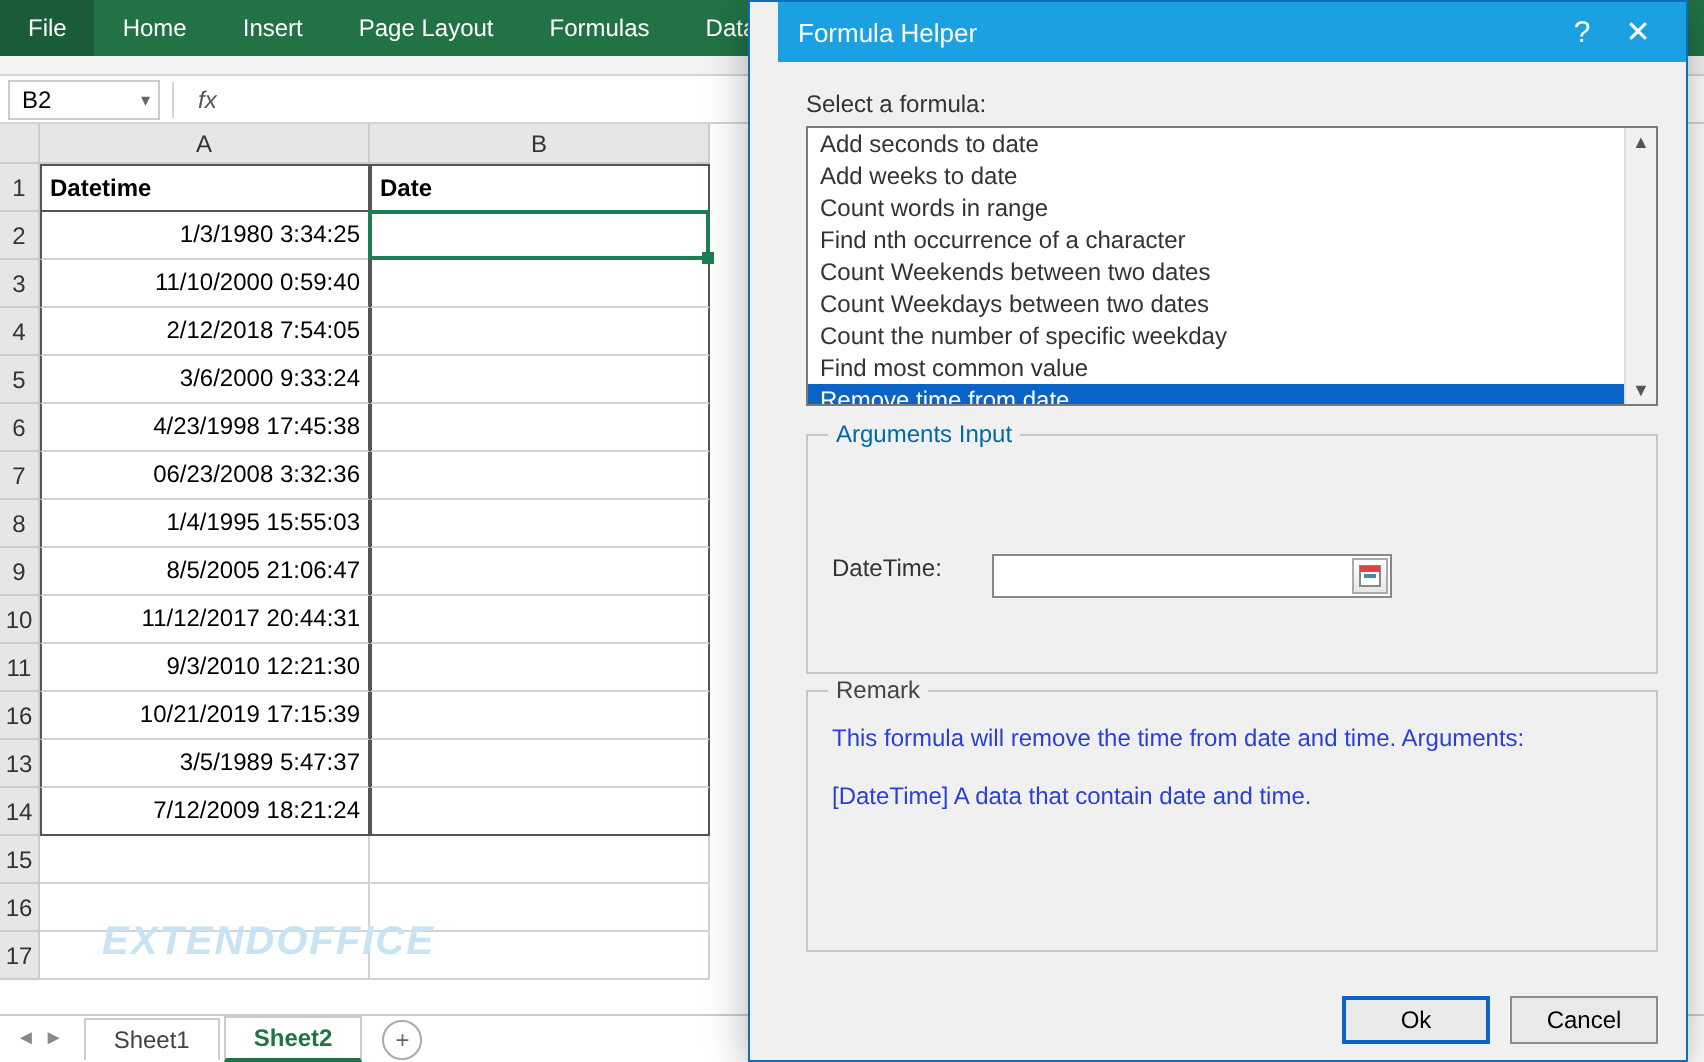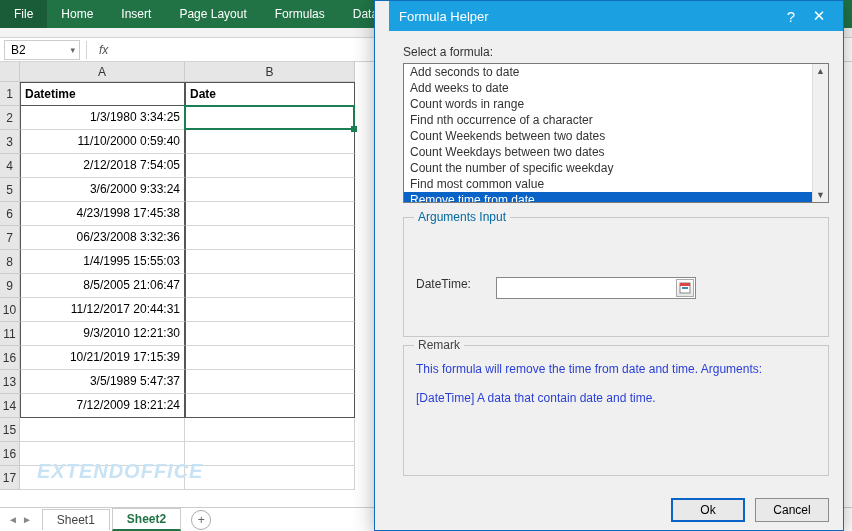--- a/index.html
+++ b/index.html
@@ -31,21 +31,21 @@
   .cell.colB { width: 170px; }
   .cell.hdr { font-weight: bold; text-align: left; border: 1px solid #555; }
   .cell.data { border-left: 1px solid #555; border-right: 1px solid #555; }
   .cell.data.colB { border-right: 1px solid #555; }
   .row:first-child .cell.hdr { border-top: 1.5px solid #555; }
   .row.last-data .cell.data { border-bottom: 1.5px solid #555; }
   
   .active-cell { position: absolute; border: 2px solid #1a7f54; pointer-events: none; }
   .fill-handle { position: absolute; width: 6px; height: 6px; background: #1a7f54; }
   
-  .watermark { position: absolute; left: 37px; top: 460px; font-size: 20px; font-weight: 900; font-style: italic; color: #c8e3f4; letter-spacing: 1px; }
+  .watermark { position: absolute; left: 51px; top: 460px; font-size: 20px; font-weight: 900; font-style: italic; color: #c8e3f4; letter-spacing: 1px; }
   
   .sheet-tabs { position: absolute; bottom: 0; left: 0; right: 0; height: 24px; background: #fff; border-top: 1px solid #ccc; display: flex; align-items: center; }
   .tab-nav { display: flex; padding: 0 6px; }
   .tab-nav span { color: #888; margin: 0 2px; font-size: 10px; cursor: pointer; }
   .sheet-tab { padding: 3px 14px; border: 1px solid #ccc; border-bottom: none; background: #fff; margin-left: 2px; cursor: pointer; color: #444; }
   .sheet-tab.active { border-bottom: 2px solid #217346; color: #217346; font-weight: bold; }
   .add-sheet { width: 20px; height: 20px; border: 1px solid #aaa; border-radius: 50%; margin-left: 10px; text-align: center; line-height: 18px; color: #666; cursor: pointer; }
   
   
   .dialog { position: absolute; left: 374px; top: 0; width: 470px; height: 531px; background: #f0f0f0; border: 1px solid #0f6cbf; box-shadow: 0 4px 20px rgba(0,0,0,0.3); display: flex; flex-direction: column; padding-left: 14px; }

